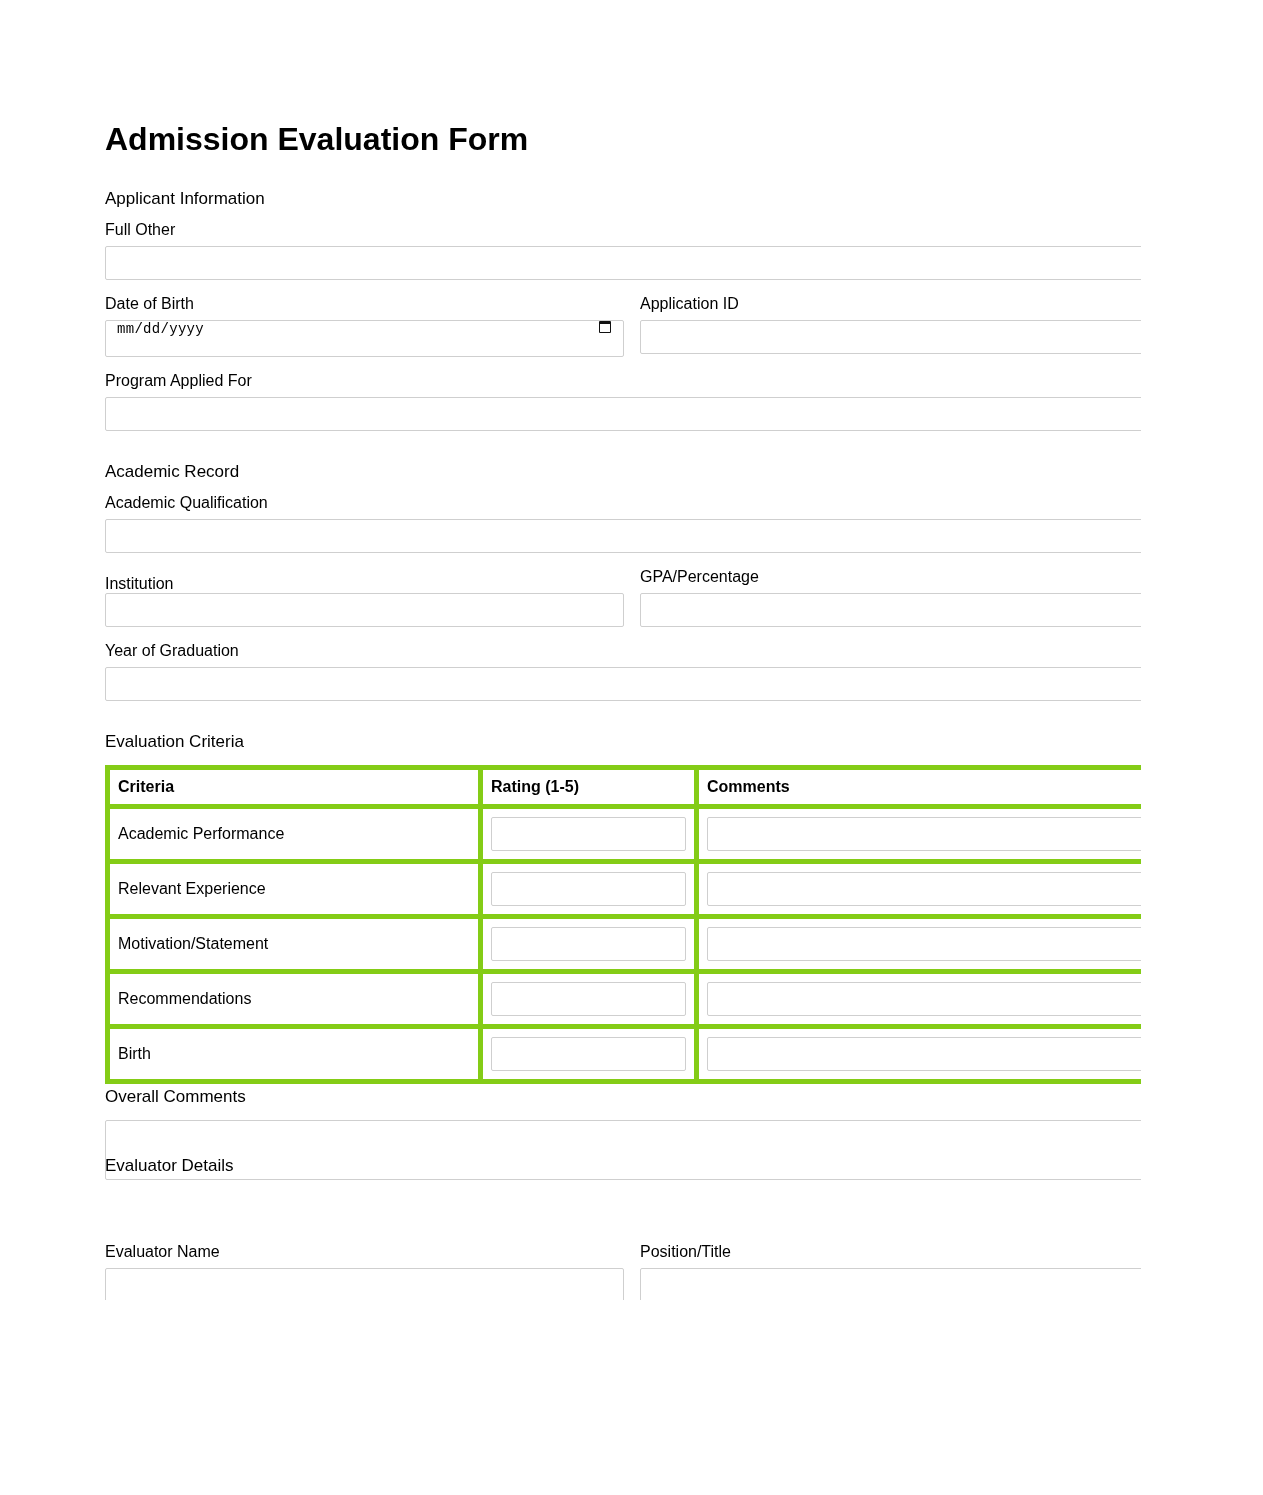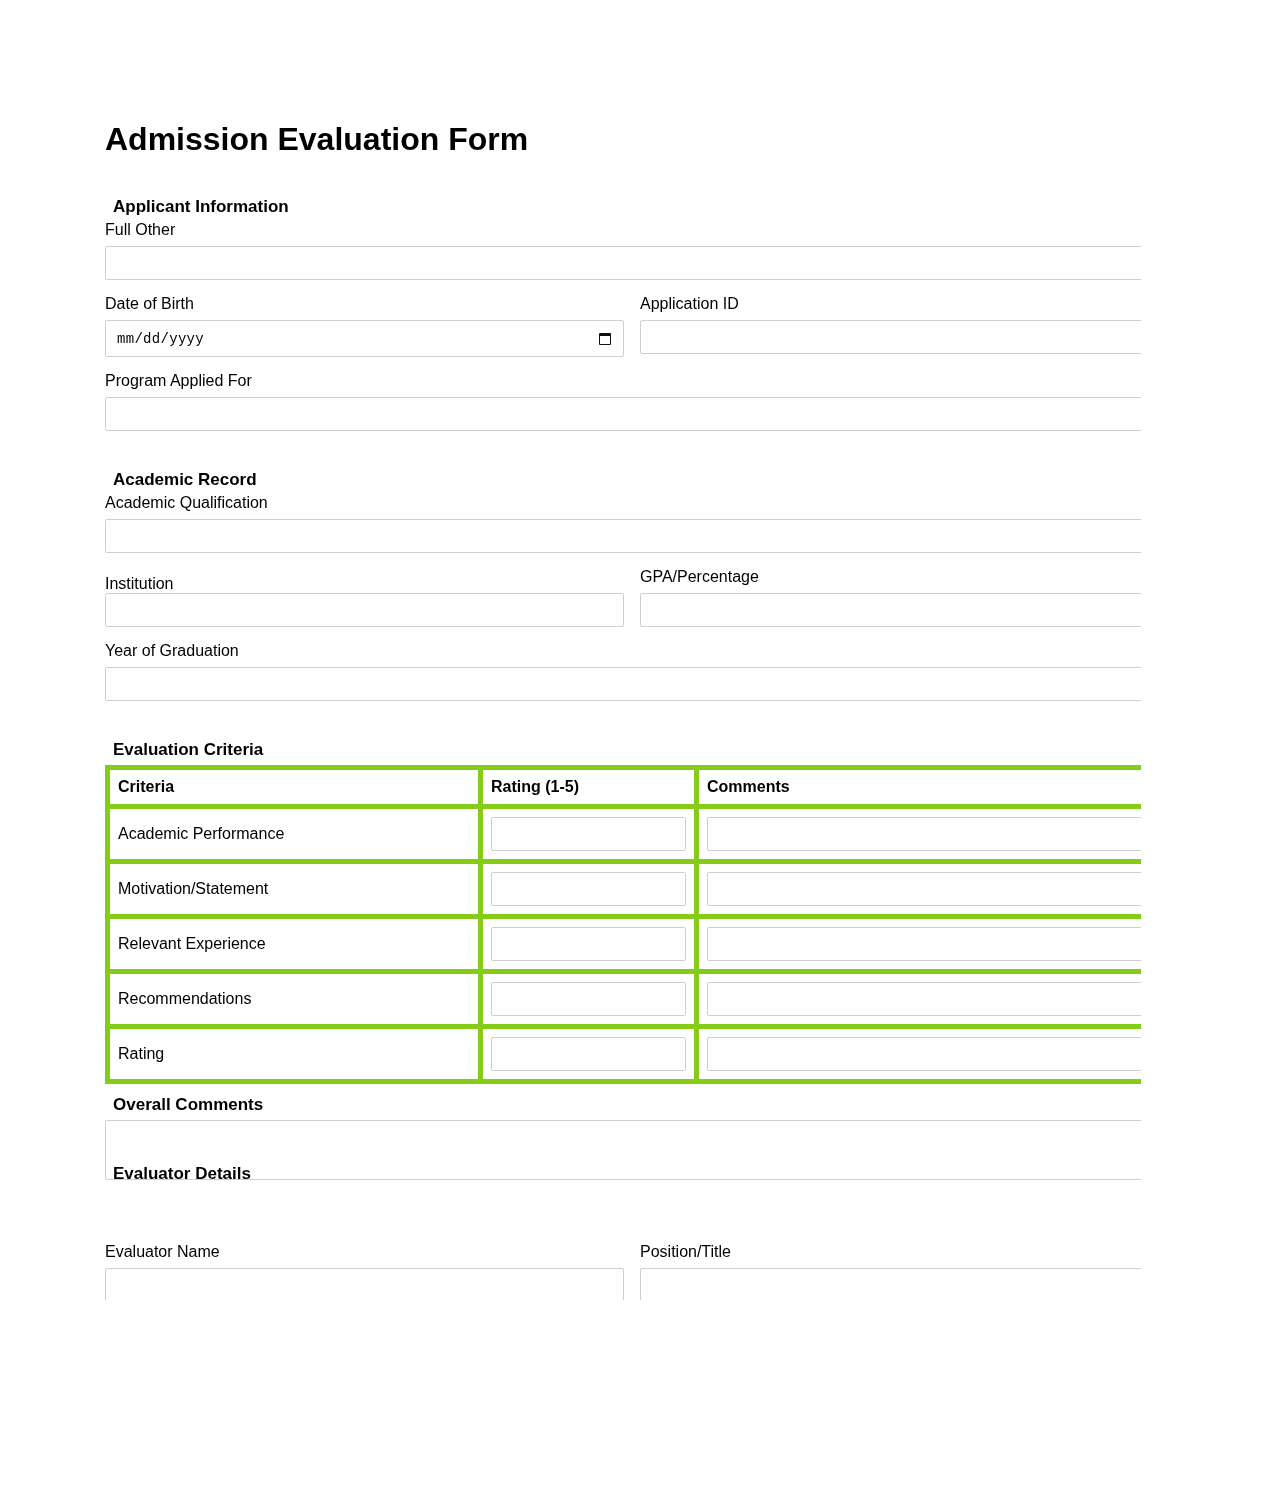--- a/index.html
+++ b/index.html
@@ -1,23 +1,23 @@
 <!DOCTYPE html>
 <html><head>
 <meta charset="utf-8">
 <style>
   html, body { margin: 0; padding: 0; background: #ffffff; }
   body { width: 1263px; height: 1495px; font-family: "Liberation Sans", sans-serif; color: #000; }
   .viewport { position: relative; width: 1141px; height: 1300px; overflow: hidden; }
   .container { position: absolute; left: 105px; top: 0; width: 1053px; }
   h1 { position: absolute; left: 0; top: 119px; margin: 0; font-size: 32px; font-weight: bold; line-height: 40px; }
-  .section-title { position: absolute; left: 0; margin: 8px; font-size: 17px; font-weight: bold; line-height: 20px; }
+  .section-title { position: absolute; left: 0; margin: 0; font-size: 17px; font-weight: normal; line-height: 20px; }
   .label { position: absolute; font-size: 16px; line-height: 20px; }
   .input { position: absolute; box-sizing: border-box; height: 34px; border: 1px solid #cfcfcf; border-radius: 2px; background: #fff; padding: 0 8px; font-family: "Liberation Sans", sans-serif; font-size: 14px; }
-  .date { height: 37px; display: flex; align-items: center; justify-content: space-between; padding: 0 12px 0 11px; }
+  .date { height: 37px; display: flex; justify-content: space-between; padding: 0 12px 0 11px; }
   .date-text { font-family: "Liberation Mono", monospace; font-size: 14px; color: #000; letter-spacing: 0.3px; }
   .cal-icon { width: 12px; height: 12px; border: 1.6px solid #111; border-top-width: 3px; border-radius: 1px; box-sizing: border-box; }
   .full { left: 0; width: 1053px; }
   .half-left { left: 0; width: 519px; }
   .half-right { left: 535px; width: 518px; }
   table { position: absolute; left: 0; top: 765px; width: 1053px; border-collapse: collapse; }
   th, td { border: 5px solid #84cc16; text-align: left; font-size: 16px; padding: 0 8px; }
   th { height: 34px; font-weight: bold; }
   td { height: 50px; }
   .c1 { width: 352px; }
@@ -80,48 +80,48 @@
       <tr>
         <td>Academic Performance</td>
         <td>
               <div class="cell-input"></div>
             </td>
         <td>
               <div class="cell-input"></div>
             </td>
       </tr>
       <tr>
-        <td>Motivation/Statement</td>
+        <td>Relevant Experience</td>
         <td>
               <div class="cell-input"></div>
             </td>
         <td>
               <div class="cell-input"></div>
             </td>
       </tr>
       <tr>
-        <td>Relevant Experience</td>
+        <td>Motivation/Statement</td>
         <td>
               <div class="cell-input"></div>
             </td>
         <td>
               <div class="cell-input"></div>
             </td>
       </tr>
       <tr>
         <td>Recommendations</td>
         <td>
               <div class="cell-input"></div>
             </td>
         <td>
               <div class="cell-input"></div>
             </td>
       </tr>
       <tr>
-        <td>Rating</td>
+        <td>Birth</td>
         <td>
               <div class="cell-input"></div>
             </td>
         <td>
               <div class="cell-input"></div>
             </td>
       </tr>
     </tbody>
   </table>
 

